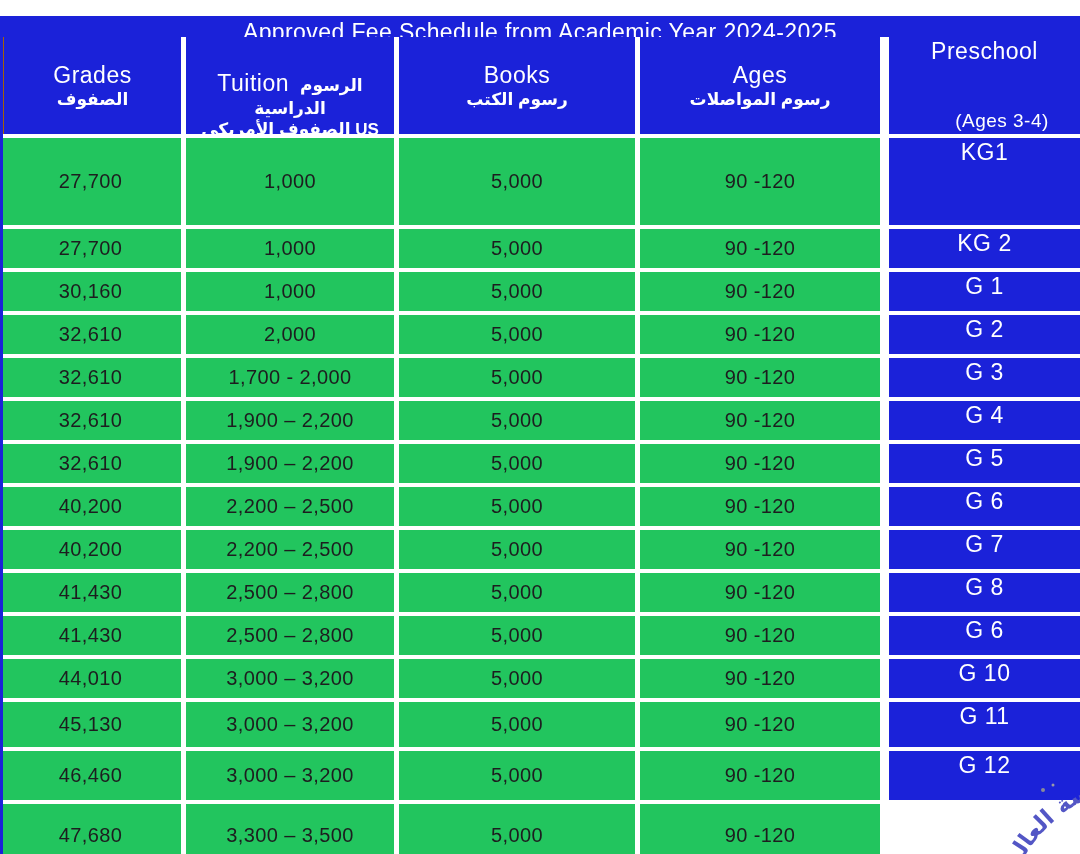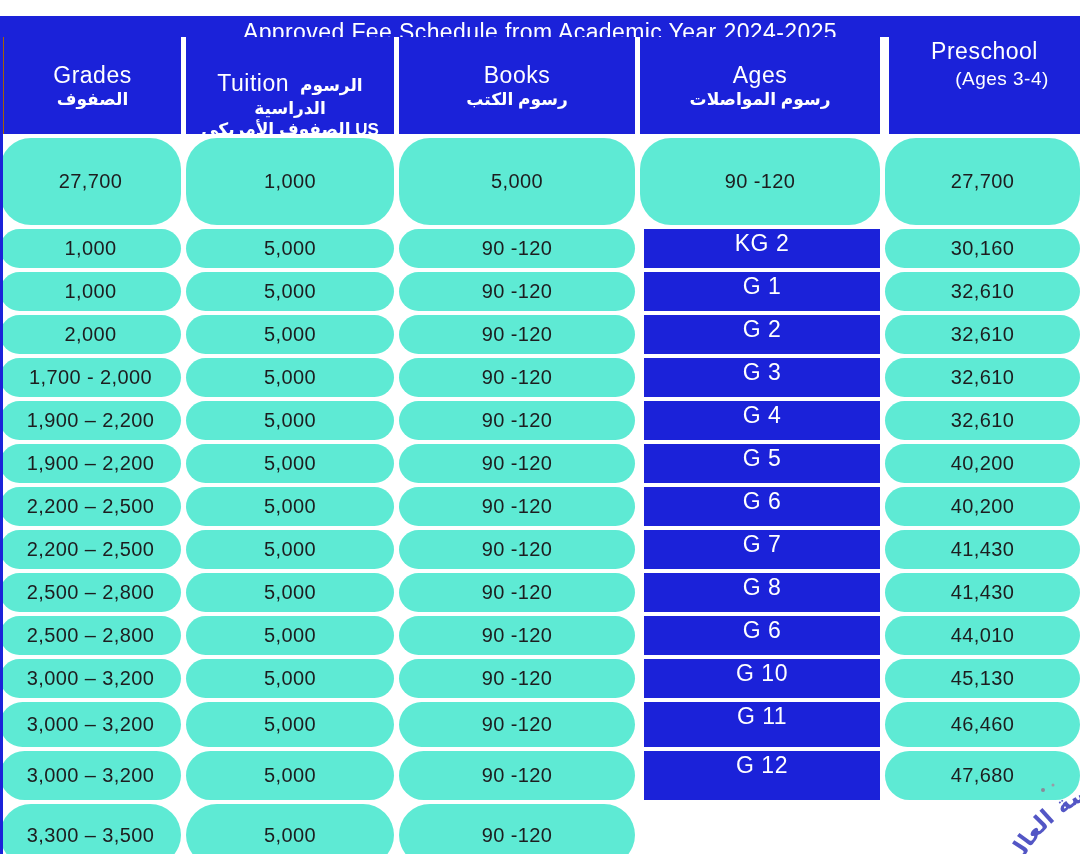--- a/index.html
+++ b/index.html
@@ -61,37 +61,36 @@
   .h-en { font-size: 23px; font-weight: 400; letter-spacing: 0.5px; }
   .h-ar { font-size: 17px; font-weight: 700; }
   .h-mixline { display: flex; align-items: baseline; gap: 11px; margin-top: 39px; }
   .row-label {
     background: #1b22d9;
     color: #ffffff;
     border-left: 4px solid #ffffff;
     display: flex;
     flex-direction: column;
     align-items: center;
-    justify-content: flex-start;
+    justify-content: space-between;
     text-align: center;
     font-size: 23px;
     letter-spacing: 0.5px;
     line-height: 1.3;
   }
   .g-sub { font-size: 19px; margin-left: 35px; }
   .g-sub:empty { display: none; }
   .dcell {
-    background: #5eead4;
+    background: #22c55e;
     color: #1d1d1f;
     display: flex;
     align-items: center;
     justify-content: center;
     font-size: 20px;
     letter-spacing: 0.4px;
-    border-radius: 31px;
   }
   .stamp-svg {
     position: absolute;
     left: 1002px;
     top: 782px;
     width: 300px;
     height: 300px;
     z-index: 8;
     pointer-events: none;
   }
@@ -132,20 +131,24 @@
 
     <div class="row-label">
       <span class="g-main">Preschool</span>
       <span class="g-sub">(Ages 3-4)</span>
     </div>
     <div class="dcell">27,700</div>
     <div class="dcell">1,000</div>
     <div class="dcell">5,000</div>
     <div class="dcell">90 -120</div>
 
+    <div class="row-label">
+      <span class="g-main">KG1</span>
+
+    </div>
     <div class="dcell">27,700</div>
     <div class="dcell">1,000</div>
     <div class="dcell">5,000</div>
     <div class="dcell">90 -120</div>
 
     <div class="row-label">
       <span class="g-main">KG 2</span>
 
     </div>
     <div class="dcell">30,160</div>

